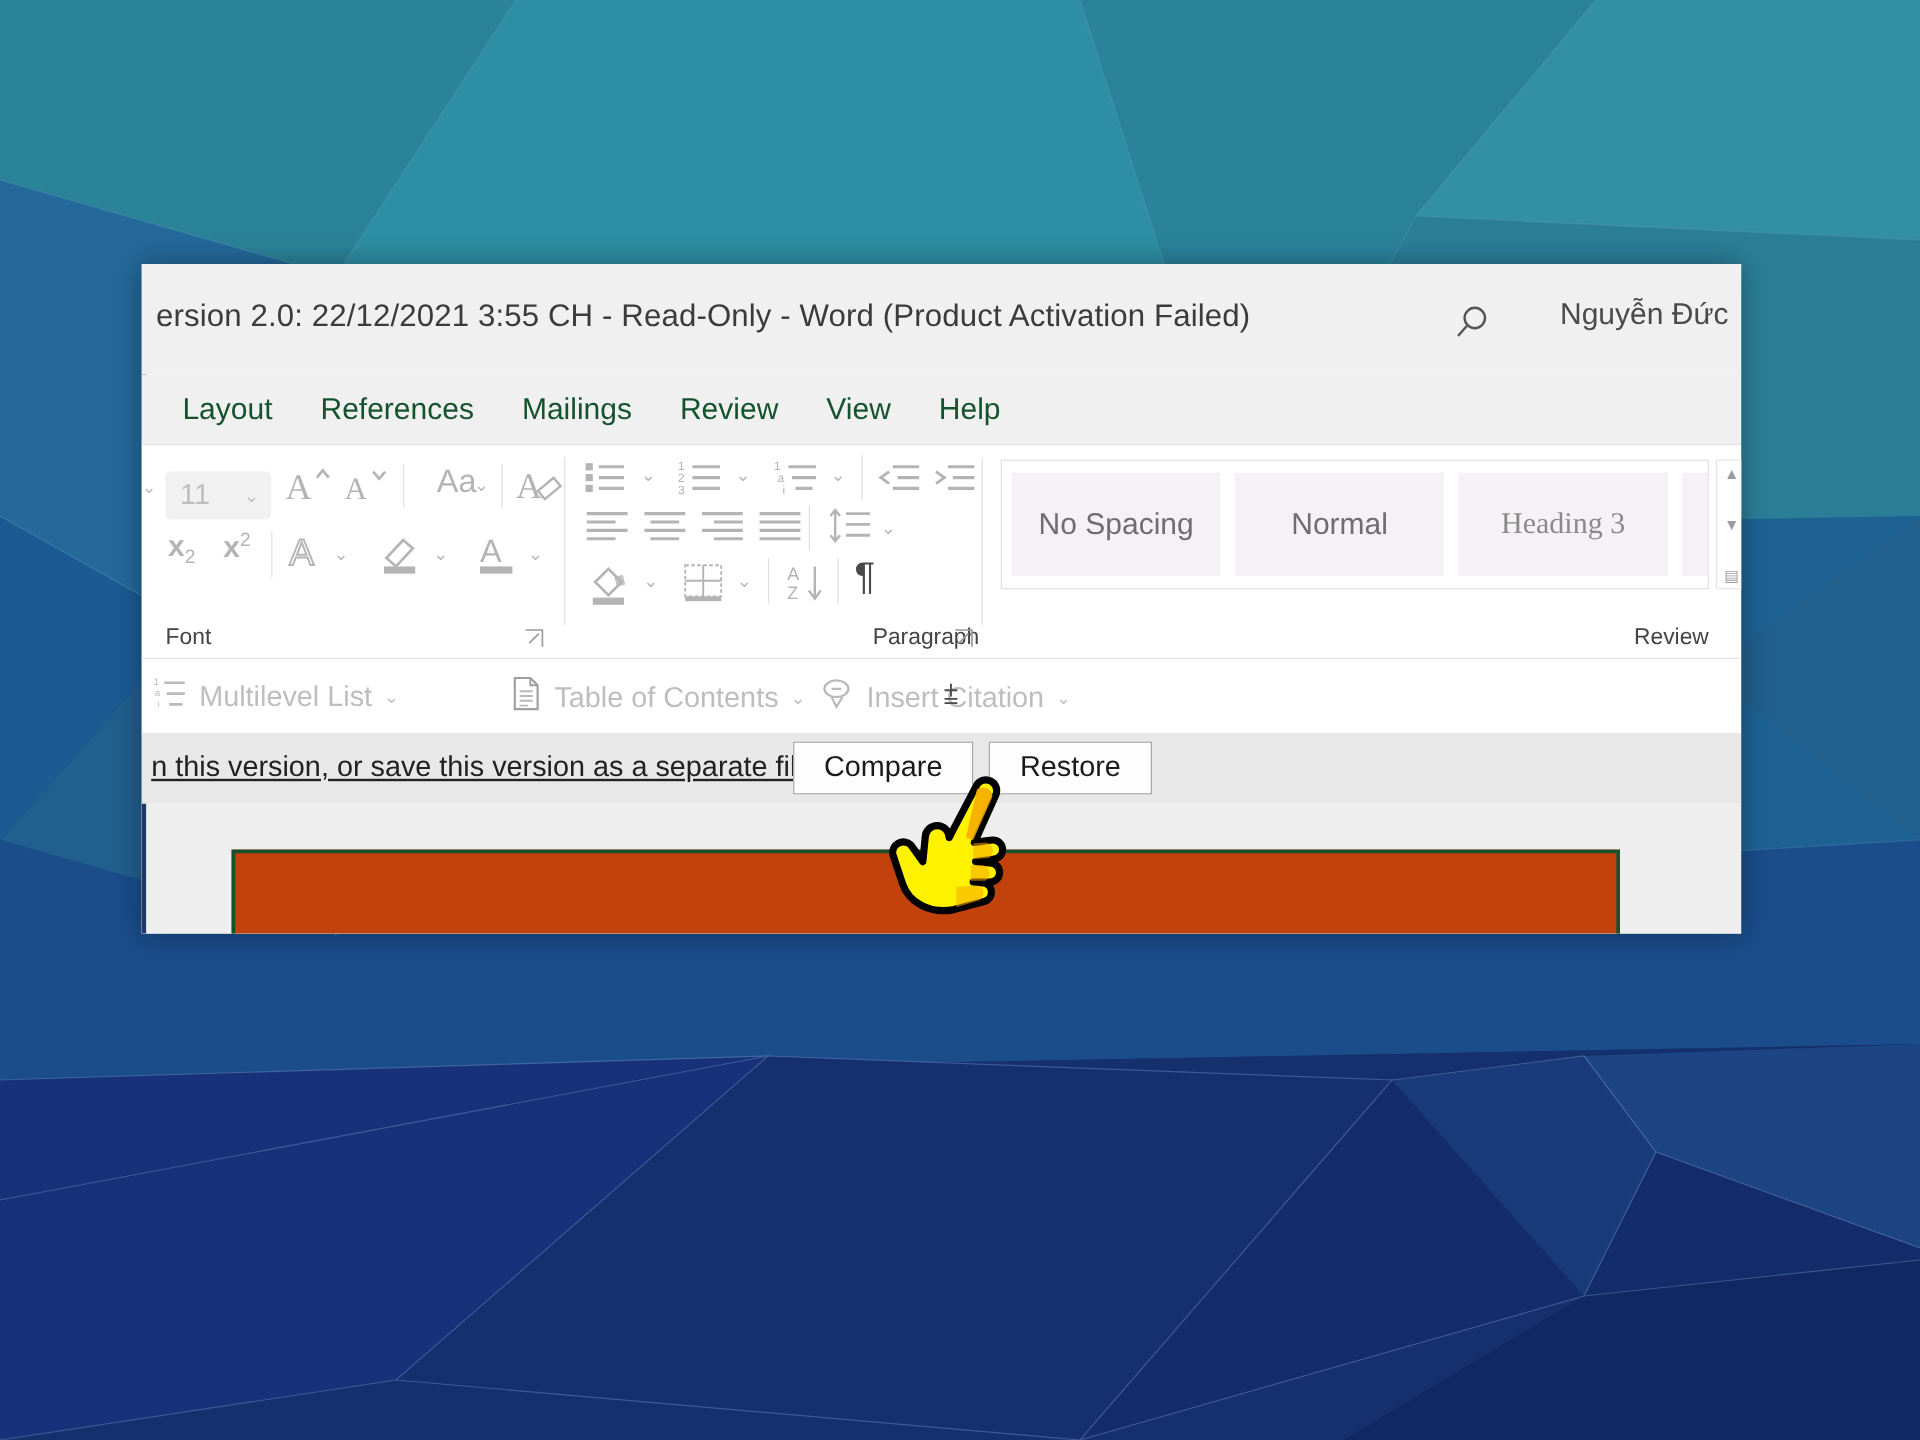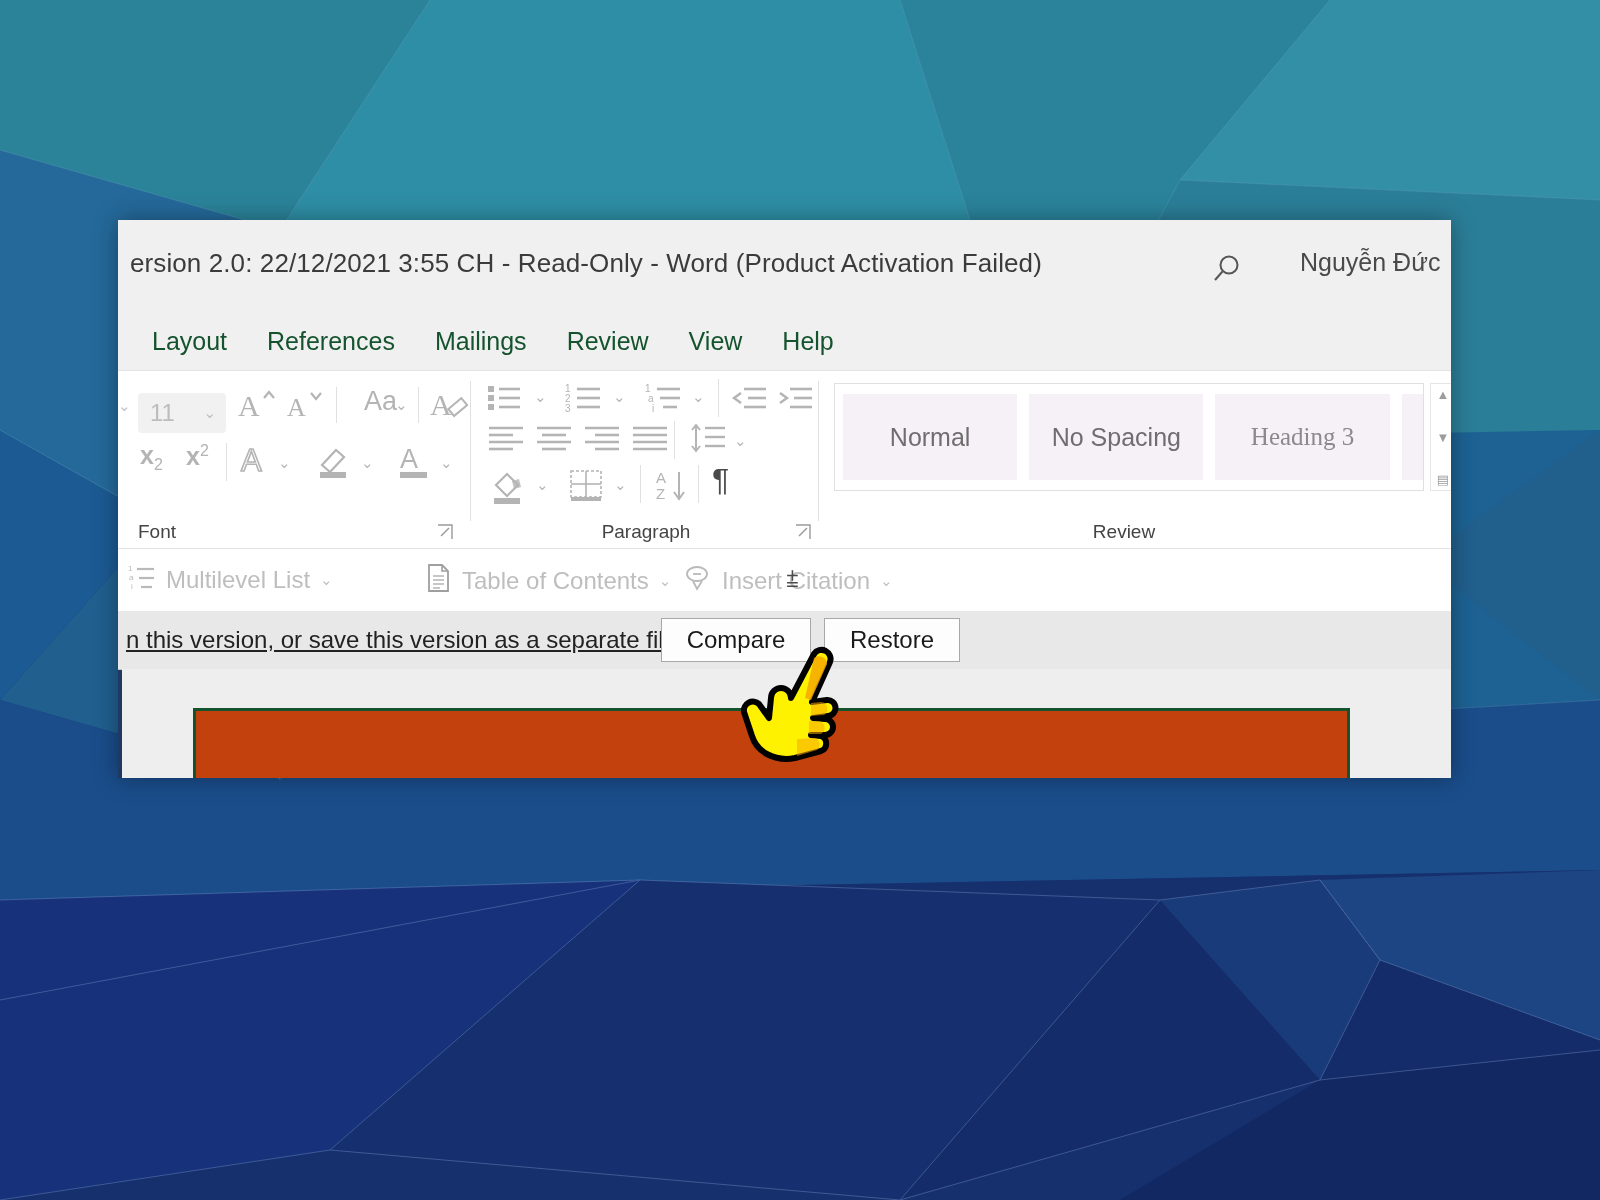--- a/index.html
+++ b/index.html
@@ -85,21 +85,21 @@
     position: absolute; left: 0; top: 150px;
     width: 100%; height: 178px;
     background: #ffffff;
     border-top: 1px solid #e3e3e3;
   }
   .ribbon-group {
     position: absolute; top: 0; height: 178px;
   }
   .group-label {
     position: absolute; bottom: 6px; width: 100%;
-    text-align: center;
+    text-align: right;
     font-size: 19px; color: #444;
   }
   .group-divider {
     position: absolute; top: 10px;
     width: 1px; height: 140px;
     background: #e0e0e0;
   }
   .dialog-launcher {
     position: absolute; bottom: 8px;
     width: 18px; height: 18px;
@@ -561,22 +561,22 @@
           <path d="M5,13 L13,5" stroke="#9a9a9a" stroke-width="1.4"></path>
         </svg>
       </div>
     </div>
 
     <div class="group-divider" style="left:700px; top:10px;"></div>
 
     <div class="ribbon-group" style="left:706px; width:640px;">
 
       <div class="styles-gallery">
+        <div class="style-card">No Spacing</div>
         <div class="style-card">Normal</div>
-        <div class="style-card">No Spacing</div>
         <div class="style-card heading3">Heading 3</div>
         <div class="style-card partial"></div>
       </div>
 
       <div class="gallery-scroll">
         <div>▲</div>
         <div>▼</div>
         <div>▤</div>
       </div>
 

